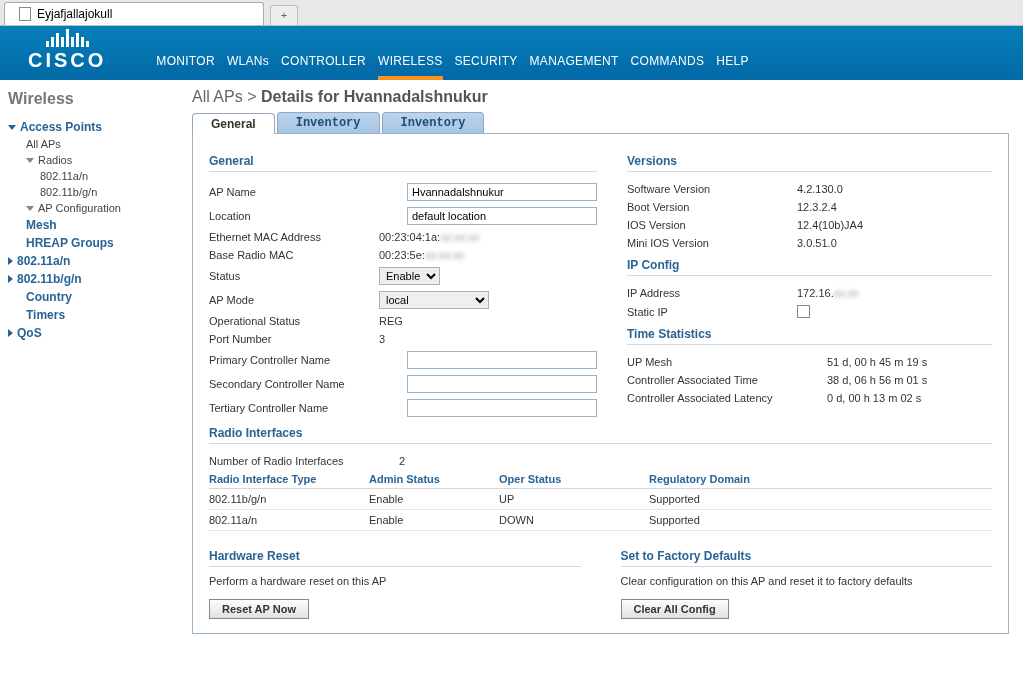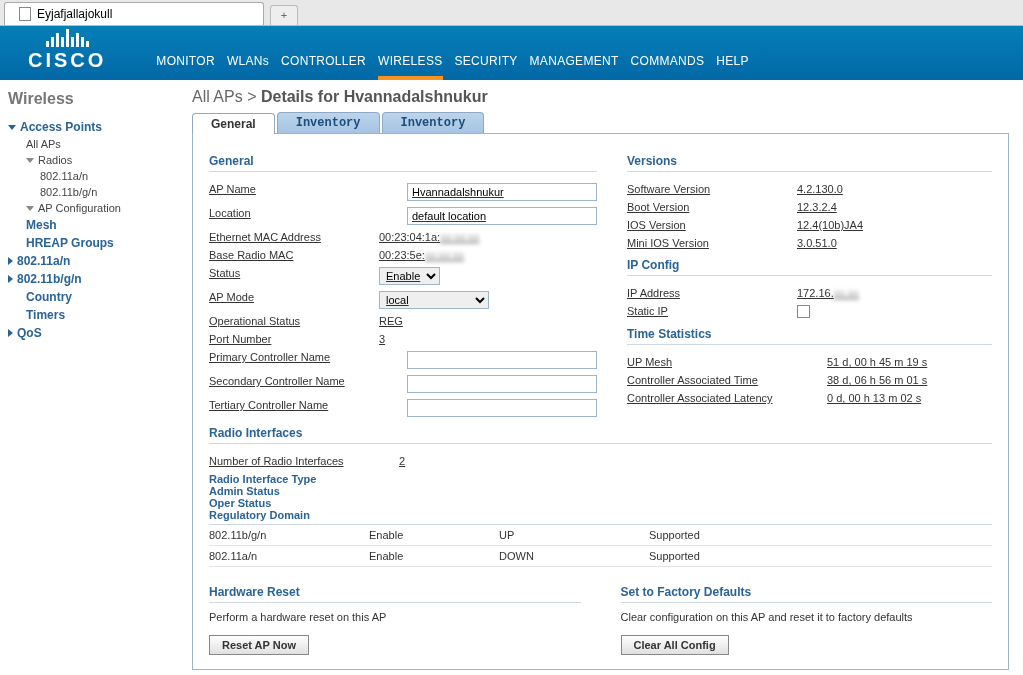--- a/index.html
+++ b/index.html
@@ -30,28 +30,28 @@
 .breadcrumb { color:#666; font-size: 16px; margin-bottom: 6px; }
 .breadcrumb b { color:#555; }
 .tabs { display:flex; border-bottom:1px solid #9db5ca; }
 .tab { padding: 3px 18px; border:1px solid #8fa9c2; border-bottom:none; border-radius:4px 4px 0 0; margin-right:2px; font-size:12px; cursor:pointer; }
 .tab.active { background:#fff; font-weight:bold; color:#333; position:relative; top:1px; }
 .tab.inactive { background: linear-gradient(#bcd4ec,#a6c4e3); color:#1c4d7a; font-weight:bold;font-family:Liberation Mono, monospace; }
 .panel { border:1px solid #9db5ca; border-top:none; padding: 14px 16px; }
 .cols { display:flex; gap:30px; }
 .col { flex:1; }
 .sect-title { color:#2a6496; font-weight:bold; font-size:12px; border-bottom:1px solid #cfd9e3; padding-bottom:3px; margin-bottom:8px; margin-top:6px; }
-.row { display:flex; align-items:flex-start; padding: 3px 0; text-decoration: underline; }
+.row { display:flex; align-items:center; padding: 3px 0; }
 .row .lbl { width: 170px; color:#333; }
 .row .val { color:#333; }
 .row input[type=text] { width: 190px; padding:2px 4px; border:1px solid #9db5ca; font-size:11px;margin-left:28px; }
 .row select { padding:1px 2px; border:1px solid #9db5ca; font-size:11px; }
 .row .blur { color:#999; filter: blur(2px); }
 .cb { width:13px; height:13px; border:1px solid #888; background:#fff; display:inline-block; }
-.radio-head { display:flex; color:#2a6496; font-weight:bold; border-bottom:1px solid #cfd9e3; padding:3px 0;flex-direction:column; }
+.radio-head { display:flex; color:#2a6496; font-weight:bold; border-bottom:1px solid #cfd9e3; padding:3px 0; }
 .radio-row { display:flex; border-bottom:1px solid #e5e5e5; padding:4px 0; }
 .rc1 { width:160px; }
 .rc2 { width:130px; }
 .rc3 { width:150px; }
 .rc4 { width:180px; }
 .two-col-bottom { display:flex; gap:40px; margin-top:12px; }
 .btn { background: linear-gradient(#fefefe,#e0e0e0); border:1px solid #888; padding:3px 12px; font-size:11px; cursor:pointer; font-weight:bold; color:#333; margin-top:12px; }
 .half { flex:1; }
 </style>
 </head>

